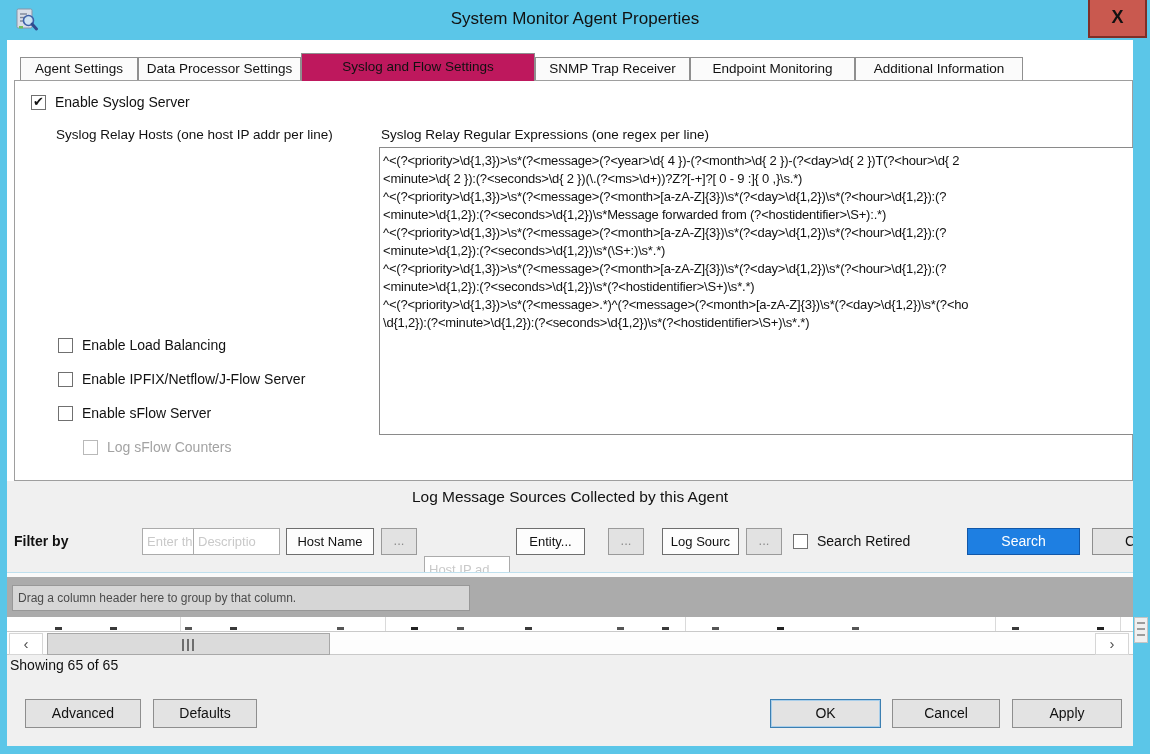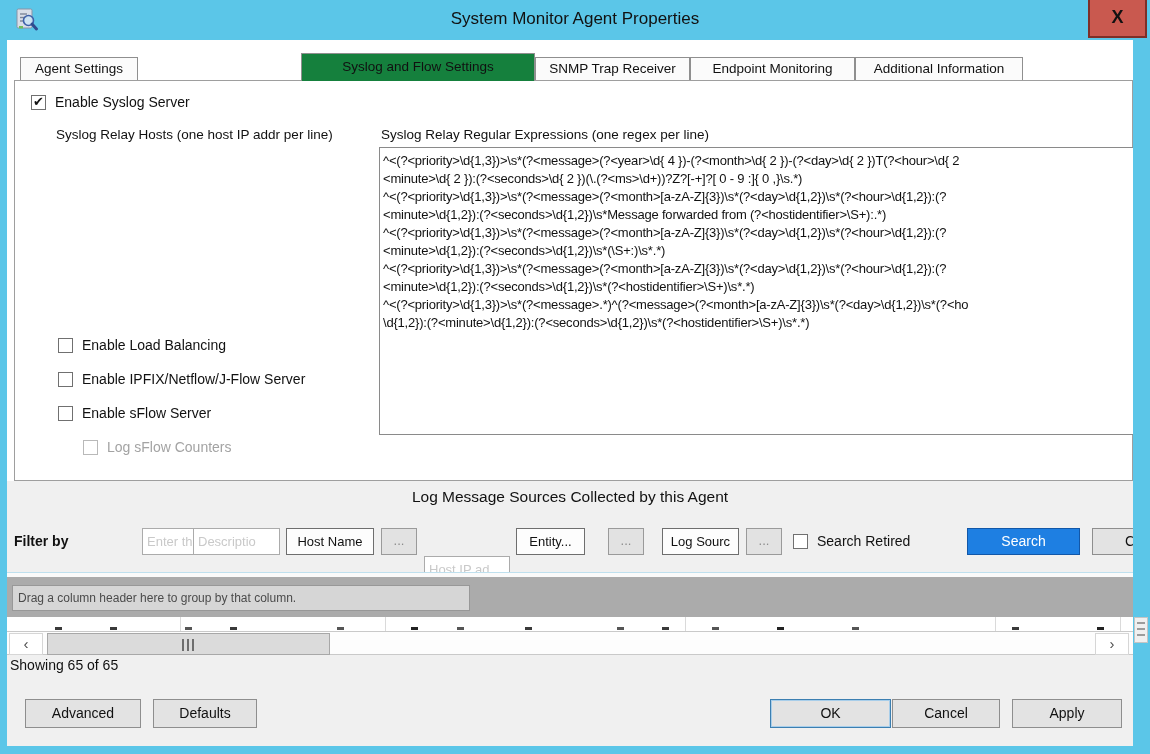--- a/index.html
+++ b/index.html
@@ -14,21 +14,21 @@
                border:2px solid #7E2F27; border-top:none; color:#111; font-weight:bold; font-size:18px;
                text-align:center; line-height:34px; cursor:pointer; }
 
   
   .client { position:absolute; left:7px; top:40px; width:1126px; height:706px; background:#F0F0F0; overflow:hidden; }
   .tabarea-bg { position:absolute; left:0; top:0; width:1126px; height:441px; background:#FFFFFF; }
 
   
   .tab { position:absolute; top:17px; height:24px; background:#FBFBFB; border:1px solid #8F8F8F;
          font-size:13.5px; color:#111; text-align:center; line-height:22px; cursor:pointer; z-index:2; }
-  .tab.active { top:13px; height:28px; background:#15803d; border-bottom:none; z-index:4; line-height:26px; }
+  .tab.active { top:13px; height:28px; background:#be185d; border-bottom:none; z-index:4; line-height:26px; }
   .tabpage { position:absolute; left:7px; top:40px; width:1119px; height:401px; background:#FFFFFF;
              border:1px solid #9E9E9E; z-index:3; }
 
   
   .cbrow { position:absolute; display:flex; align-items:center; gap:9px; cursor:pointer; }
   .cb { width:15px; height:15px; background:#fff; border:1px solid #707070; position:relative; flex:none; }
   .cb.checked::after { content:"✔"; position:absolute; left:1px; top:-2px; font-size:13px; color:#111; }
   .cb.disabled { border-color:#B9B9B9; }
   .cbrow .lbl { font-size:14px; color:#111; }
   .cbrow.disabled .lbl { color:#A3A3A3; }
@@ -108,20 +108,21 @@
     <line x1="20" y1="18" x2="24.5" y2="23" stroke="#2F4B8F" stroke-width="3" stroke-linecap="round"></line>
   </svg>
   <div class="title">System Monitor Agent Properties</div>
   <div class="close-btn">X</div>
 </div>
 
 <div class="client">
   <div class="tabarea-bg"></div>
 
   <div class="tab" style="left:13px; width:118px;">Agent Settings</div>
+  <div class="tab" style="left:131px; width:163px;">Data Processor Settings</div>
   <div class="tab active" style="left:294px; width:234px;">Syslog and Flow Settings</div>
   <div class="tab" style="left:528px; width:155px;">SNMP Trap Receiver</div>
   <div class="tab" style="left:683px; width:165px;">Endpoint Monitoring</div>
   <div class="tab" style="left:848px; width:168px;">Additional Information</div>
 
   <div class="tabpage">
     <div class="cbrow" style="left:16px; top:13px;">
       <span class="cb checked"></span>
       <span class="lbl">Enable Syslog Server</span>
     </div>
@@ -199,21 +200,21 @@
     <div class="hthumb">
       <span class="grip"></span>
     </div>
     <div class="harrow" style="left:1088px;">›</div>
   </div>
 
   <div class="status">Showing 65 of 65</div>
 
   <div class="btn" style="left:18px;  width:116px;">Advanced</div>
   <div class="btn" style="left:146px; width:104px;">Defaults</div>
-  <div class="btn focused" style="left:763px; width:121px;">OK</div>
+  <div class="btn focused" style="left:763px; width:111px;">OK</div>
   <div class="btn" style="left:885px; width:108px;text-align:center;">Cancel</div>
   <div class="btn" style="left:1005px; width:110px;">Apply</div>
 </div>
 
 <div class="vgrip">
     <i></i>
     <i></i>
     <i></i>
   </div>
 

